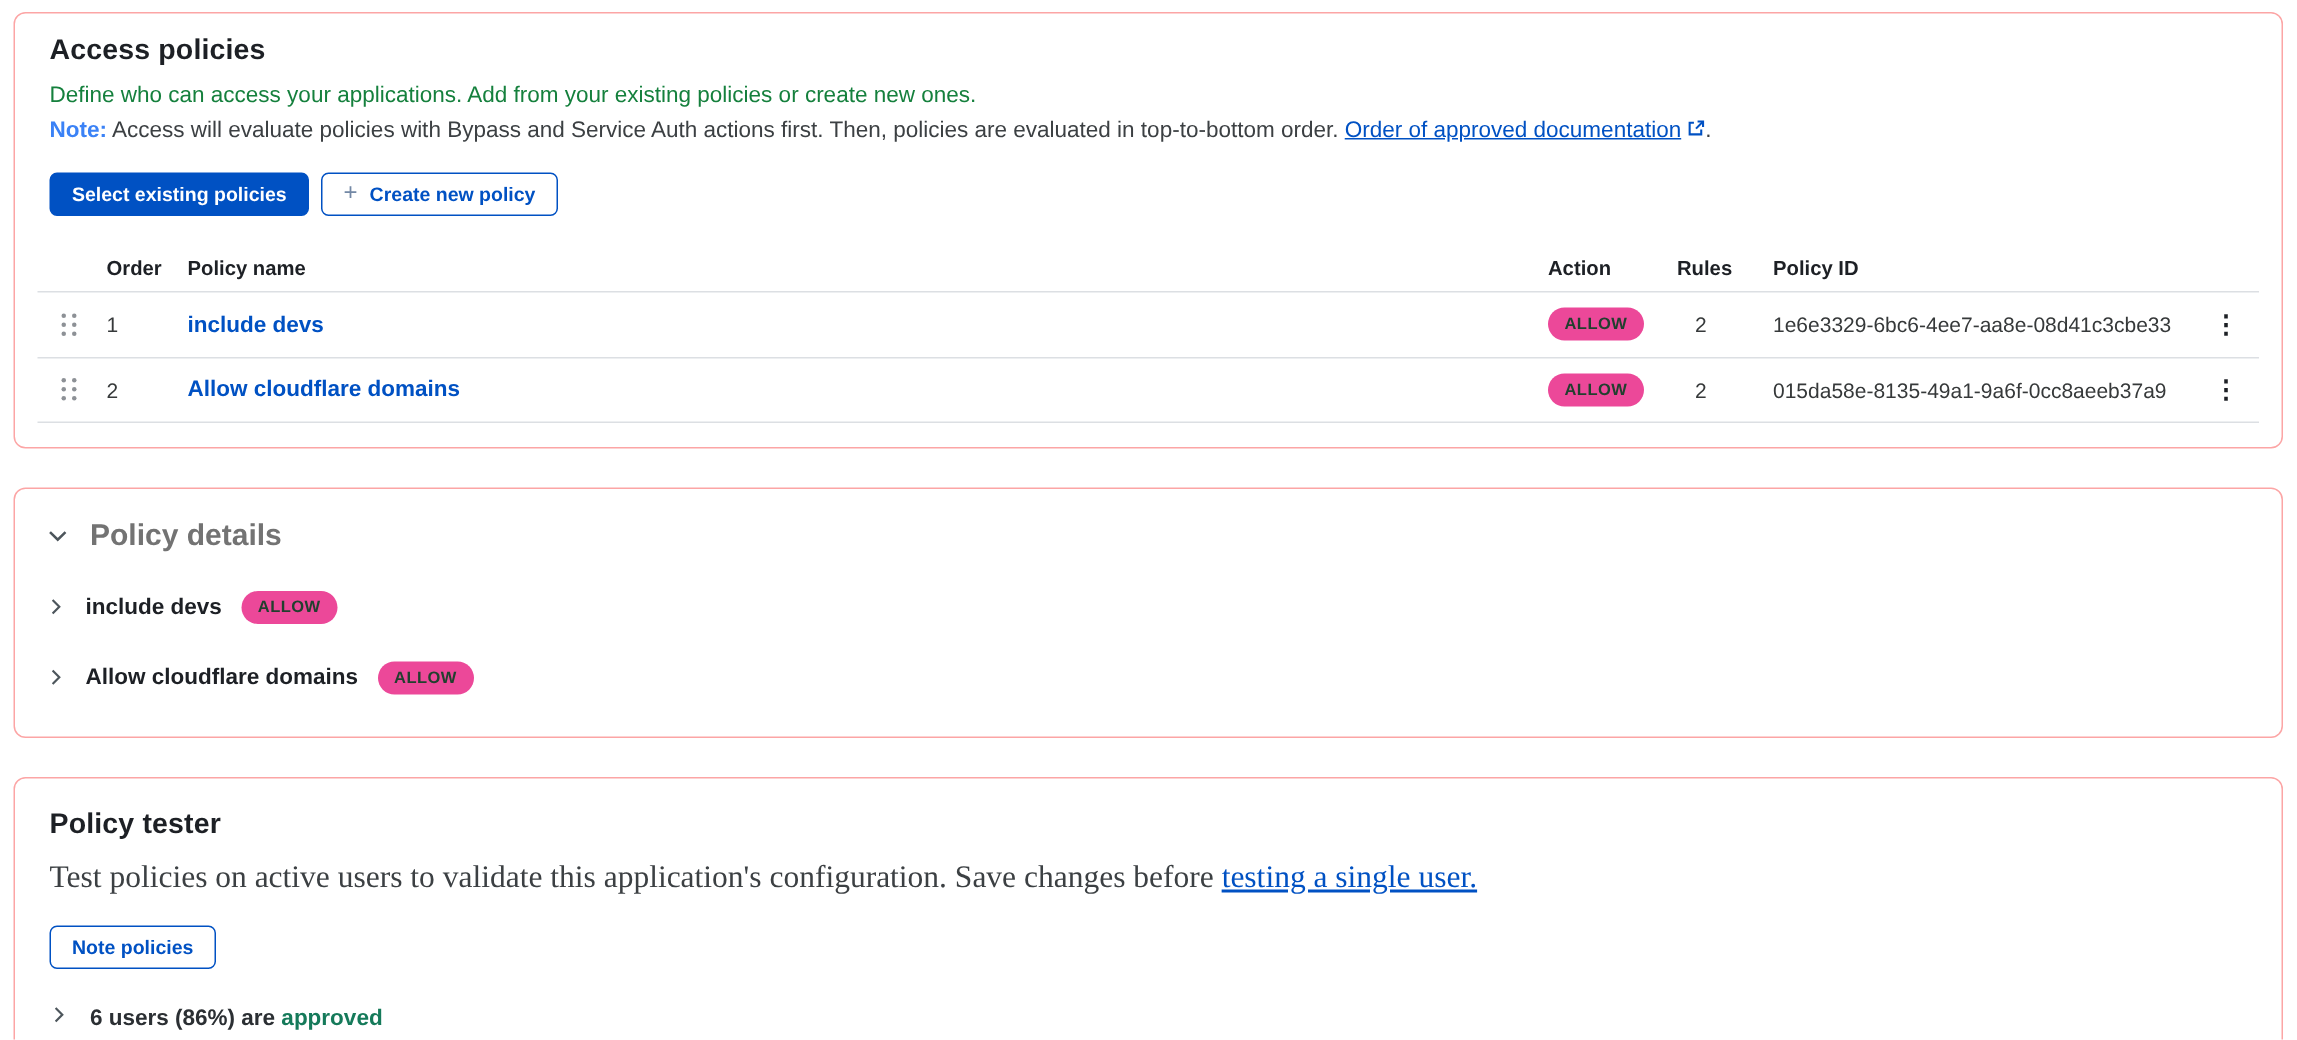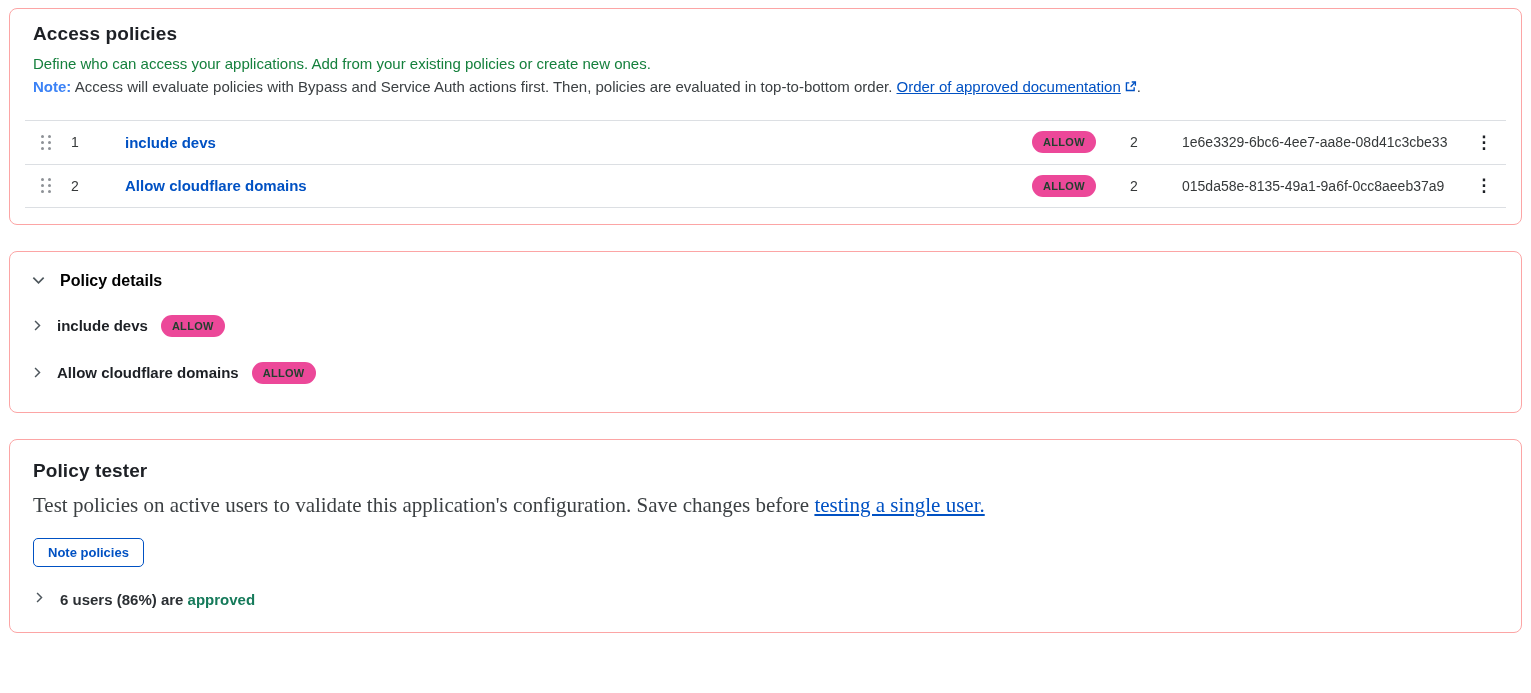--- a/index.html
+++ b/index.html
@@ -56,21 +56,21 @@
     font-size: 11px; font-weight: 600; letter-spacing: .3px;
     padding: 5px 11px; border-radius: 12px;
   }
   .rules-cell { text-align: left; padding-left: 12px; }
   .kebab { font-size: 17px; font-weight: 700; color: #1d2025; text-align: center;
            cursor: pointer; letter-spacing: 0; line-height: 1; }
 
   
   .details-card { padding: 20px 15px 28px 15px; }
   .details-header { display: flex; align-items: center; gap: 14px; margin-left: 6px; cursor: pointer; }
-  .details-title { font-size: 16px; font-weight: 600; color: #000000; }
+  .details-title { font-size: 20px; font-weight: 600; color: #737373; }
   .detail-row { display: flex; align-items: center; gap: 13px; margin: 25px 0 0 6px; cursor: pointer; }
   .detail-name { font-size: 15px; font-weight: 700; color: #1d2025; }
   .chev { display: inline-block; line-height: 0; }
 
   
   .tester-card { padding: 18px 15px 24px 15px; }
   .tester-desc { font-size: 21px; color: #3c4043; margin: 7px 0 0 8px; line-height: 1.55; font-family: Liberation Serif, serif; }
   .tester-btn-row { margin: 17px 0 0 8px; }
   .result-row { display: flex; align-items: flex-start; gap: 14px; margin: 24px 0 0 8px;
                 font-size: 15px; font-weight: 600; color: #2b2f33; cursor: pointer; }
@@ -81,22 +81,38 @@
 
 <section class="card">
   <h1 class="section-title">Access policies</h1>
   <p class="desc">Define who can access your applications. Add from your existing policies or create new ones.</p>
   <p class="note"><b>Note:</b><span> Access will evaluate policies with Bypass and Service Auth actions first. Then, policies are evaluated in top-to-bottom order. </span><a class="inline-link">Order of approved documentation</a><span class="ext-icon"><svg width="13" height="13" viewBox="0 0 16 16">
           <path d="M6.5 3.5H3v9.5h9.5V9" fill="none" stroke="#0051c3" stroke-width="1.7"></path>
           <path d="M9.5 2.5H14V7" fill="none" stroke="#0051c3" stroke-width="1.7"></path>
           <path d="M13.6 2.9L8.2 8.3" stroke="#0051c3" stroke-width="1.7"></path>
         </svg></span><span>.</span></p>
 
+  <div class="btn-row">
+    <button class="btn btn-primary">Select existing policies</button>
+    <button class="btn btn-outline">
+        <span class="plus-glyph">+</span>
+        <span>Create new policy</span>
+      </button>
+  </div>
 
   <div class="policy-table">
+    <div class="t-row t-head">
+      <span></span>
+      <span>Order</span>
+      <span>Policy name</span>
+      <span>Action</span>
+      <span>Rules</span>
+      <span>Policy ID</span>
+      <span></span>
+    </div>
 
     <div class="t-row t-body">
       <span class="drag-handle">
           <i></i>
           <i></i>
           <i></i>
           <i></i>
           <i></i>
           <i></i>
         </span>

